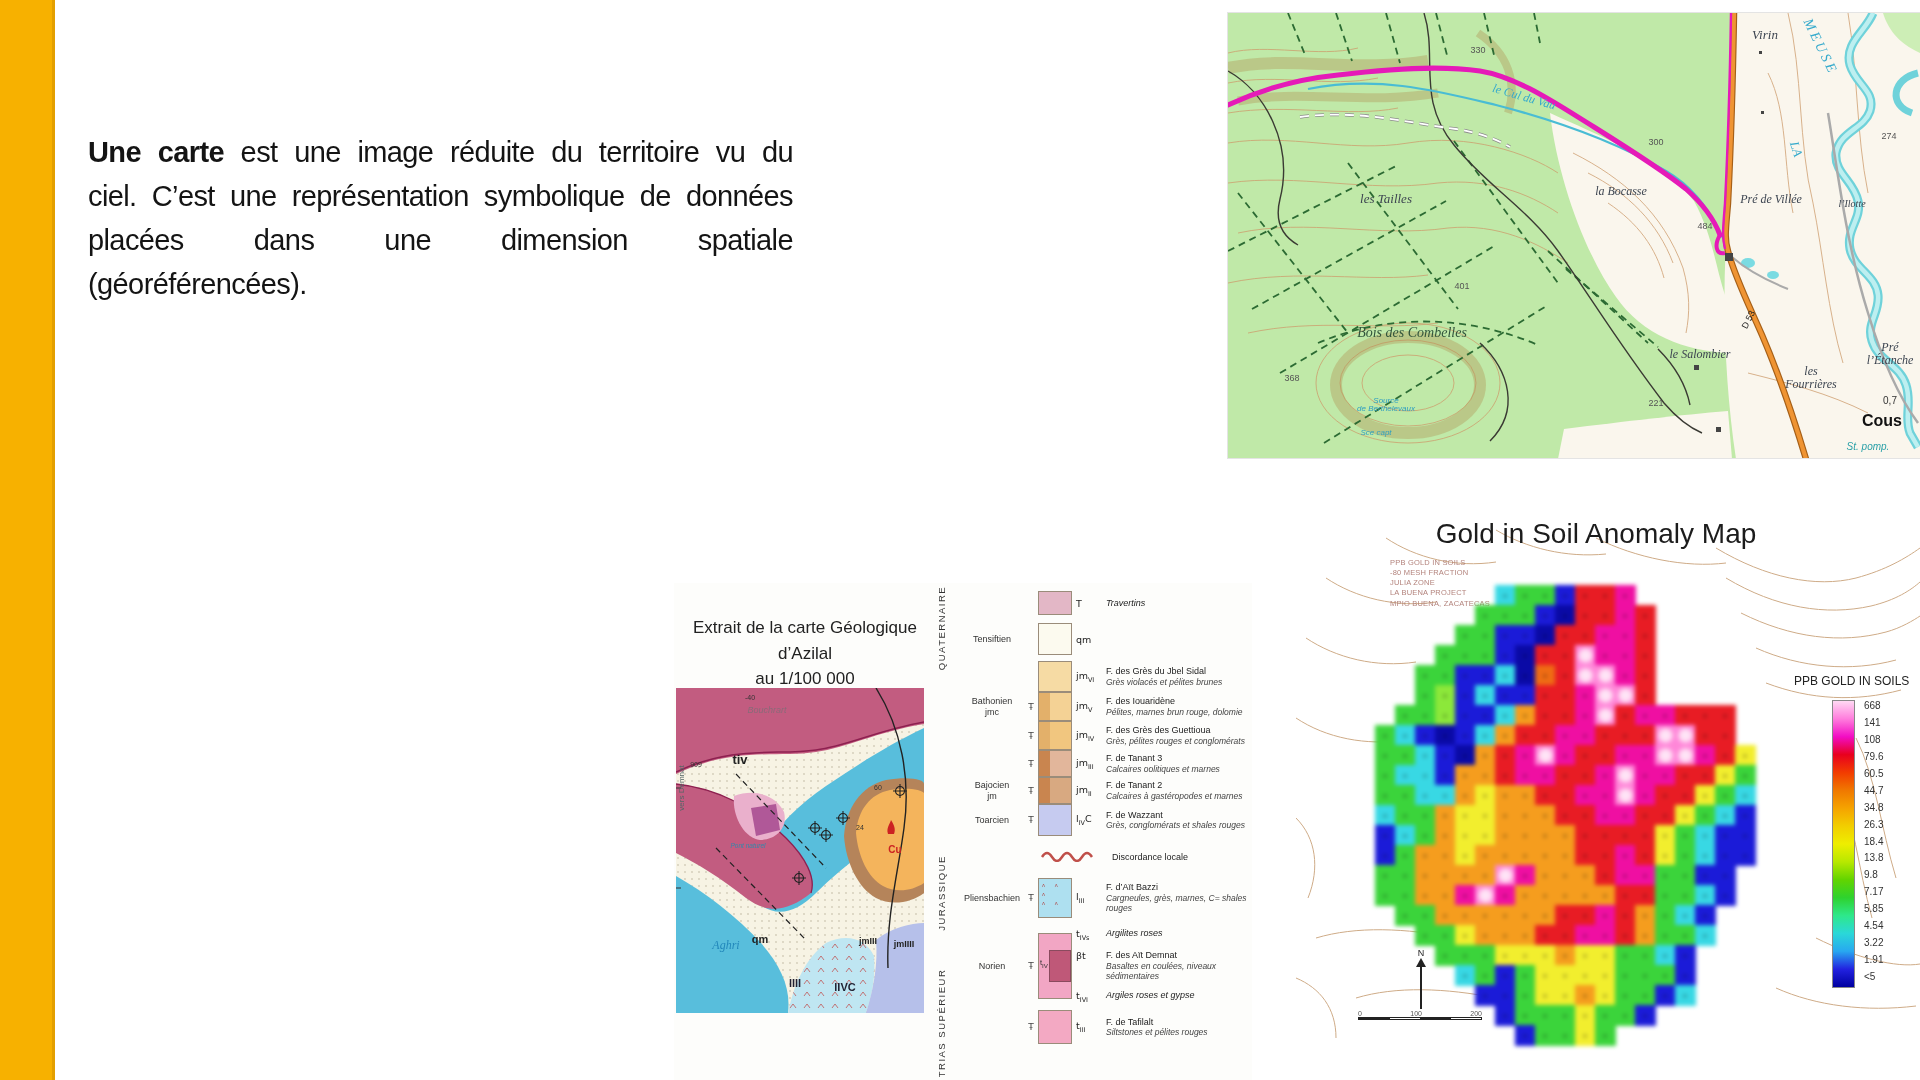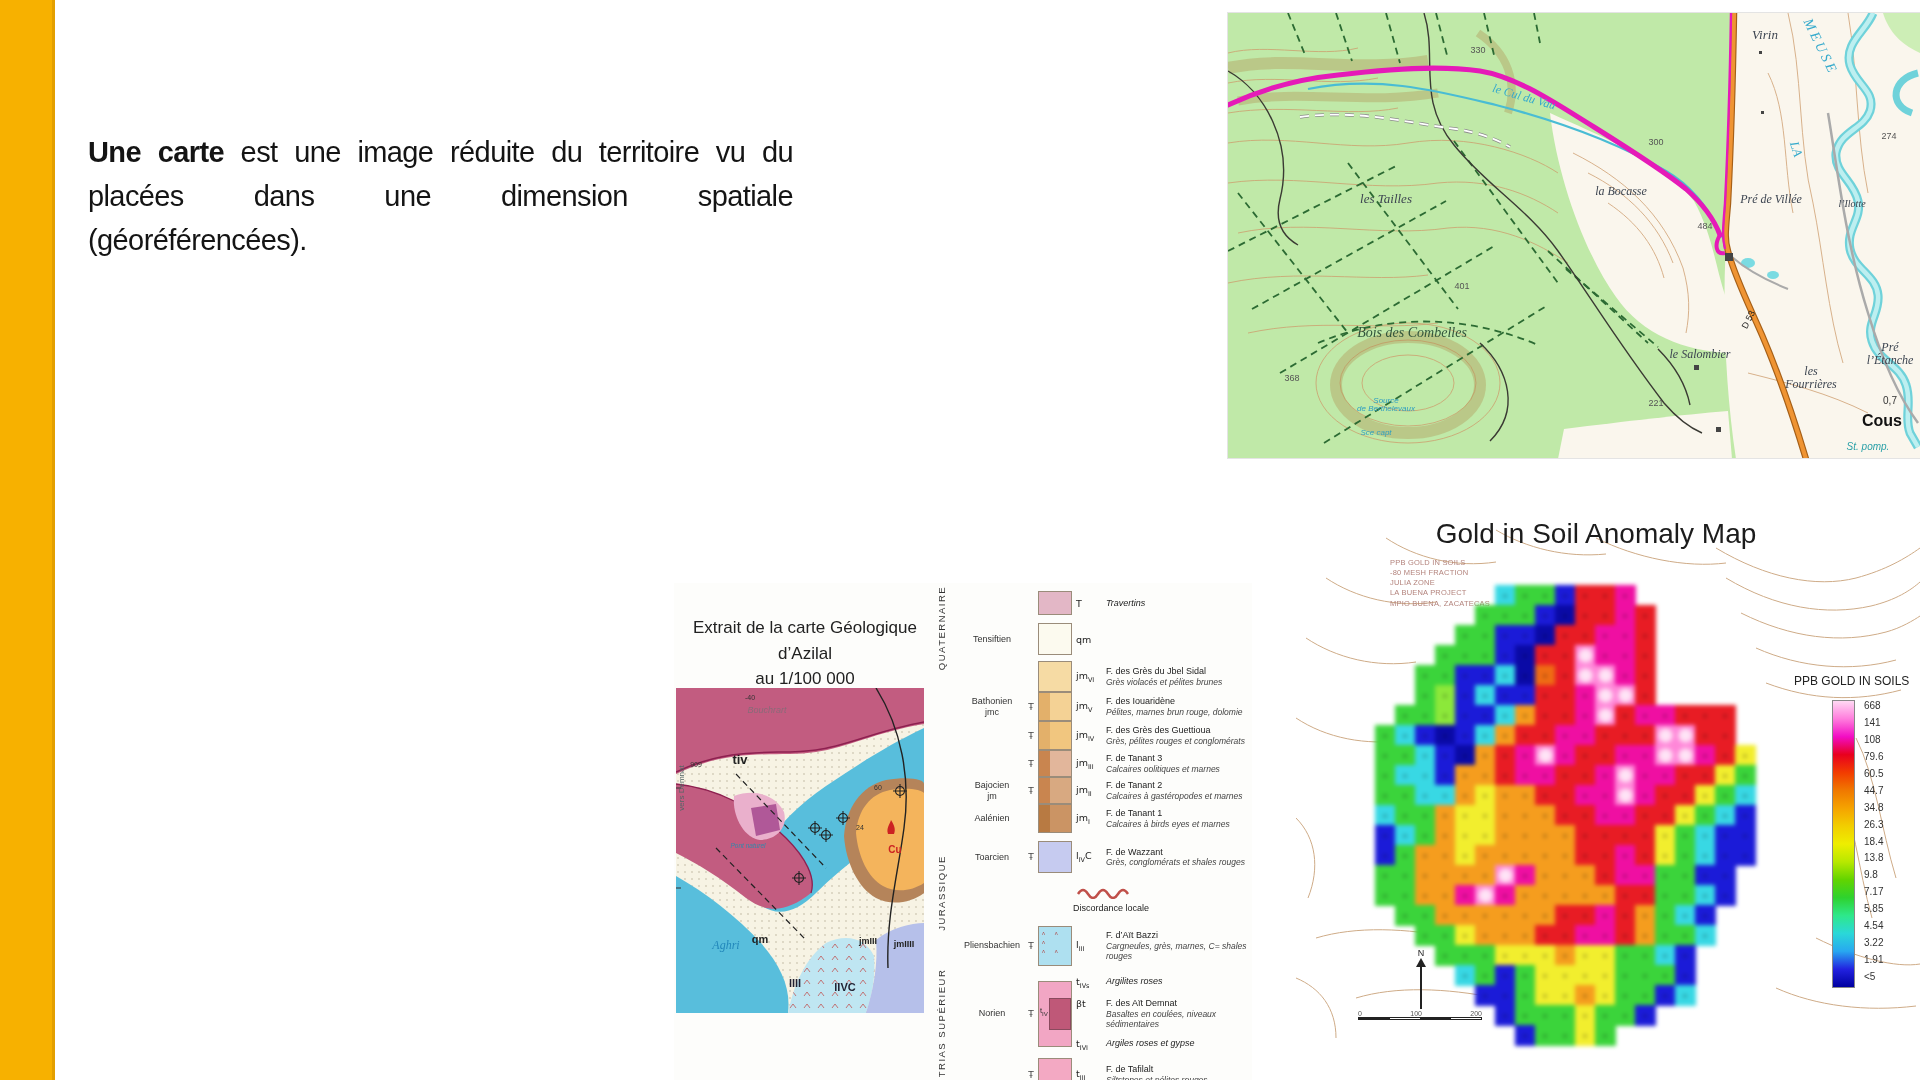--- a/index.html
+++ b/index.html
@@ -83,20 +83,21 @@
 </style>
 </head>
 <body>
 
 <div class="slide">
 
   <div class="accent-bar"></div>
 
   <div class="paragraph">
       <div class="para-line"><b>Une carte</b> est une image réduite du territoire vu du</div>
+      <div class="para-line">ciel. C’est une représentation symbolique de données</div>
       <div class="para-line">placées dans une dimension spatiale</div>
       <div class="para-line last">(géoréférencées).</div>
     </div>
 
   <div class="topo-panel">
     <svg width="692" height="446" viewBox="0 0 692 446">
       <rect width="692" height="446" fill="#c0e9a8"></rect>
 
       <path d="M508,0 H692 V446 H508 C498,380 494,300 498,230 C503,160 506,80 508,0 Z" fill="#faf6ed"></path>
       <path d="M322,100 C370,122 436,148 466,188 C486,224 488,260 500,290 L500,340 C458,338 414,322 388,284 C358,242 330,168 322,100 Z" fill="#faf6ed"></path>
@@ -372,41 +373,31 @@
         <div class="lg-row" style="margin-bottom: 0px;">
           <div class="lg-stage">Bajocien<div>jm</div></div>
           <div class="lg-sym">Ŧ</div>
           <div class="lg-swatch" style="height: 27px; background: linear-gradient(90deg, rgb(201, 133, 79) 0px, rgb(201, 133, 79) 11px, rgb(216, 169, 129) 11px);"></div>
           <div class="lg-code"><span>jm</span><sub>II</sub></div>
           <div class="lg-text">
             <div>F. de Tanant 2</div>
             <div class="desc">Calcaires à gastéropodes et marnes</div>
           </div>
         </div>
-        <div class="lg-row" style="margin-bottom: 8px;">
-          <div class="lg-stage">Aalénien</div>
-          <div class="lg-sym"></div>
-          <div class="lg-swatch" style="height: 29px; background: linear-gradient(90deg, rgb(184, 122, 66) 0px, rgb(184, 122, 66) 11px, rgb(203, 148, 100) 11px);"></div>
-          <div class="lg-code"><span>jm</span><sub>I</sub></div>
-          <div class="lg-text">
-            <div>F. de Tanant 1</div>
-            <div class="desc">Calcaires à birds eyes et marnes</div>
-          </div>
-        </div>
         <div class="lg-row" style="margin-bottom: 12px;">
           <div class="lg-stage">Toarcien</div>
           <div class="lg-sym">Ŧ</div>
           <div class="lg-swatch dots" style="height: 32px; background: rgb(198, 203, 240);"></div>
           <div class="lg-code"><span>l</span><sub>IV</sub><span>C</span></div>
           <div class="lg-text">
             <div>F. de Wazzant</div>
             <div class="desc">Grès, conglomérats et shales rouges</div>
           </div>
         </div>
-        <div class="lg-row" style="margin-bottom: 12px; flex-direction: column;">
+        <div class="lg-row" style="margin-bottom: 12px;">
           <div class="lg-stage"></div>
           <div class="lg-sym"></div>
           <div><svg width="64" height="14">
               <path d="M4,9 Q9,1 14,9 T24,9 T34,9 T44,9 T54,9" stroke="#c0504a" stroke-width="2.4" fill="none"></path>
             </svg></div>
           <div class="lg-text" style="padding-left: 10px;">Discordance locale</div>
         </div>
         <div class="lg-row" style="margin-bottom: 10px;">
           <div class="lg-stage">Pliensbachien</div>
           <div class="lg-sym">Ŧ</div>

